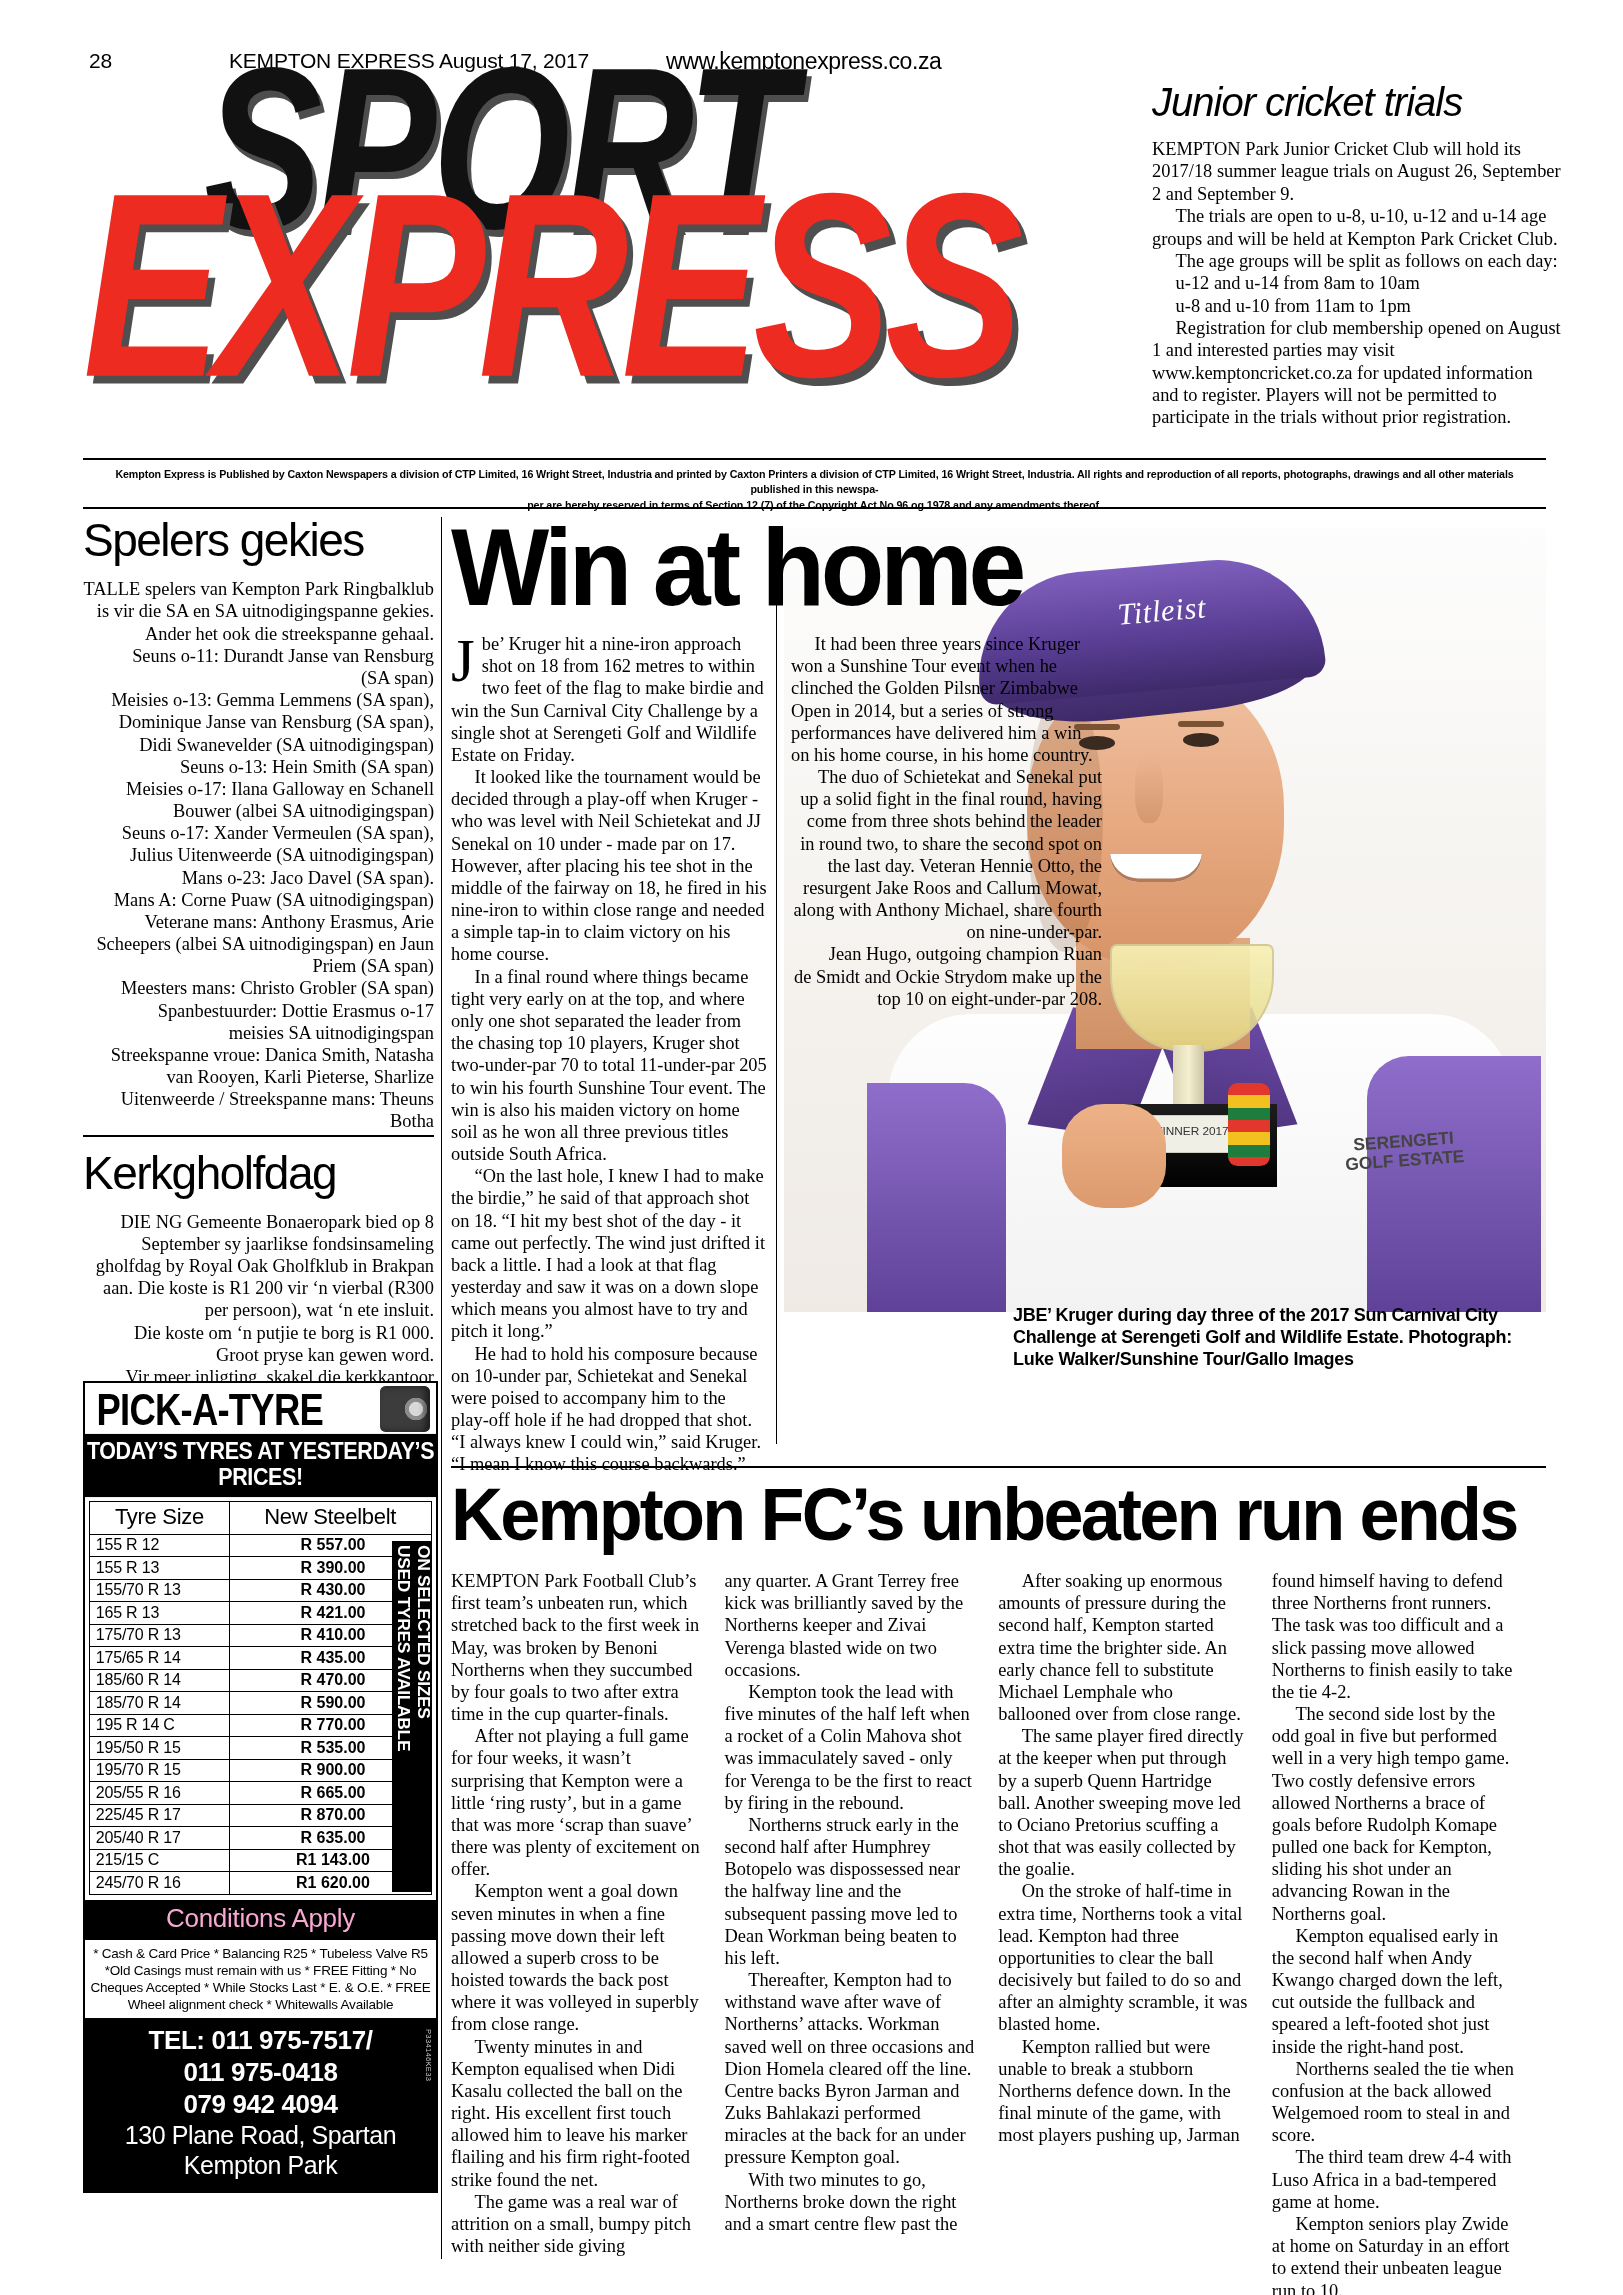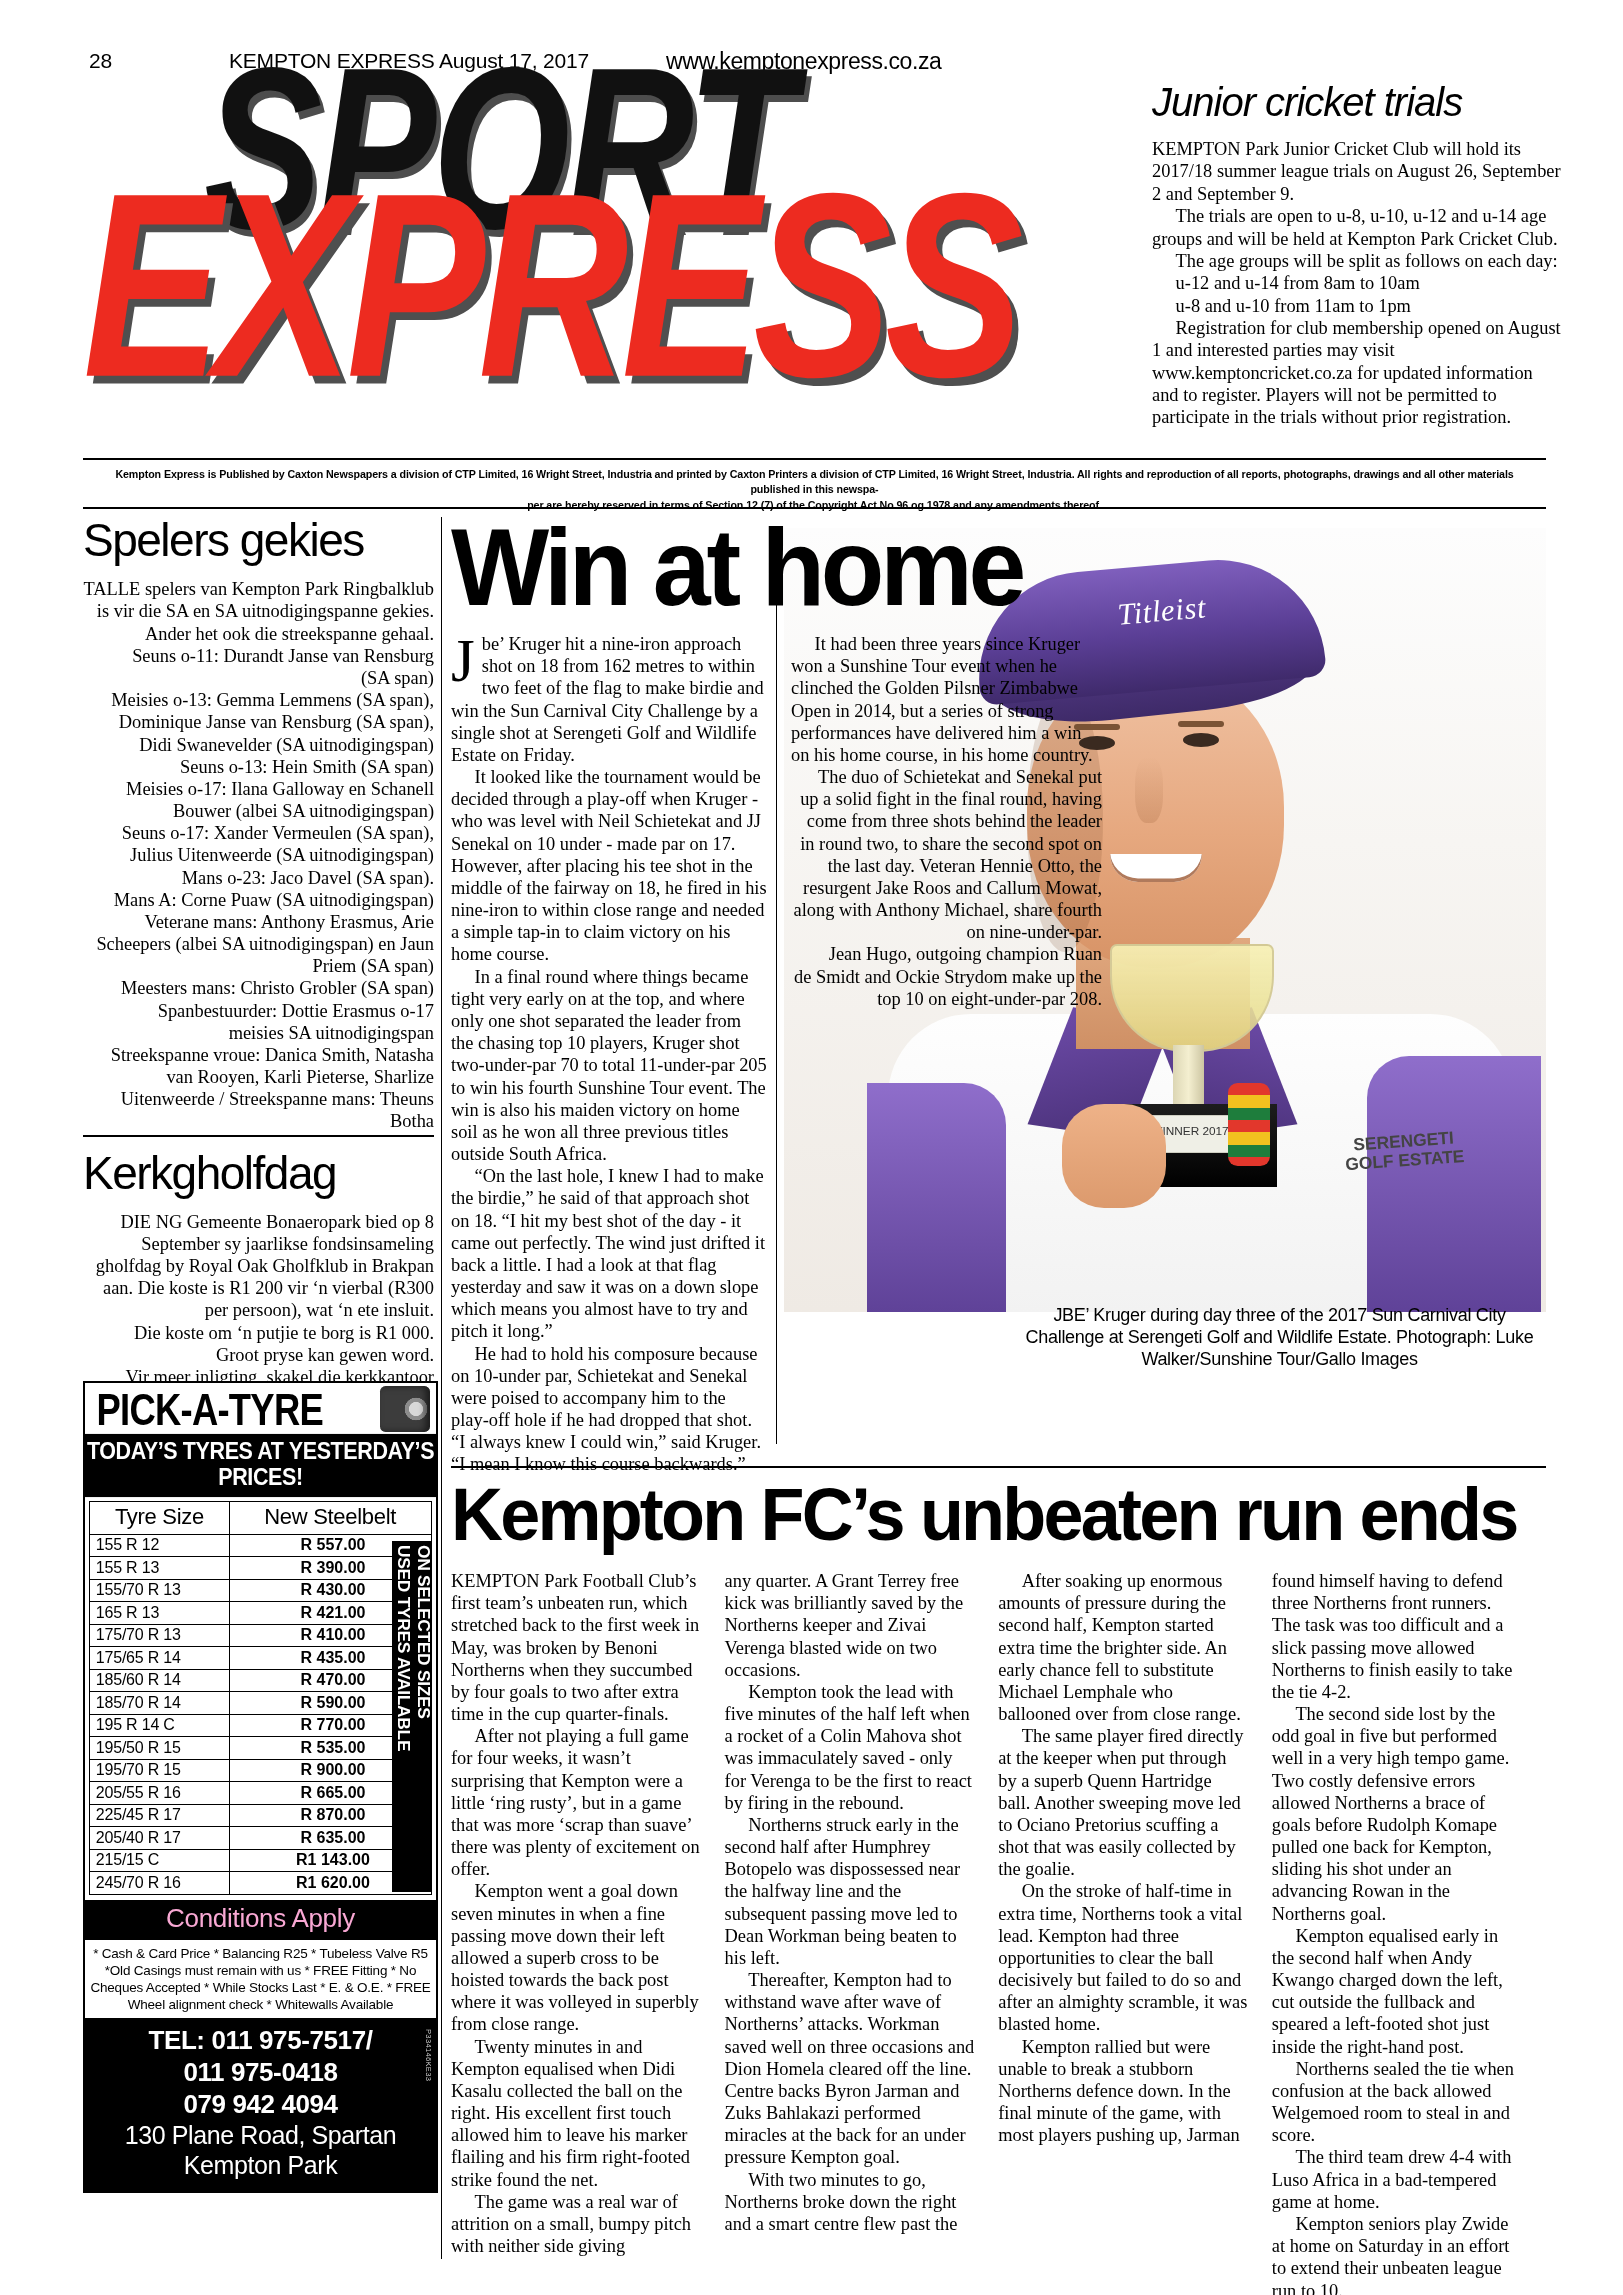--- a/index.html
+++ b/index.html
@@ -152,22 +152,22 @@
     float:left;font-size:61px;line-height:.78;padding:4.2px 7px 0 0;font-weight:400;
   }
   .gcol2 p.rt{text-align:right;}
 
   
   .golfphoto{
     position:absolute;left:784px;top:528px;width:762px;height:784px;overflow:hidden;
   }
   .caption{
     position:absolute;left:1013px;top:1305px;width:533px;
-    font-family:"Liberation Sans",sans-serif;font-weight:normal;font-size:18px;
-    line-height:1.22;text-align:center;letter-spacing:-0.3px;
+    font-family:"Liberation Sans",sans-serif;font-weight:bold;font-size:18px;
+    line-height:1.22;text-align:left;letter-spacing:-0.3px;
   }
 
   
   .fcrule{position:absolute;left:451px;top:1466px;width:1095px;border-top:2.8px solid #000;}
   .fc{position:absolute;left:451px;top:1477px;width:1095px;}
   .fc h1{
     font-family:"Liberation Sans",sans-serif;font-weight:bold;font-size:72px;
     line-height:1.0;margin:0;letter-spacing:-2.8px;transform:scaleY(1.04);
     transform-origin:left top;
   }

